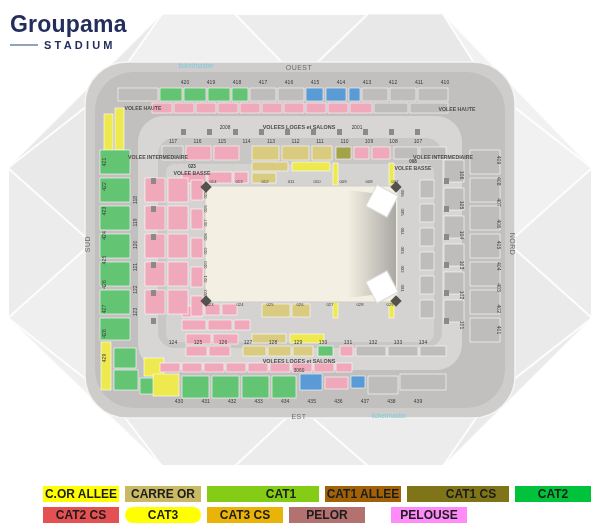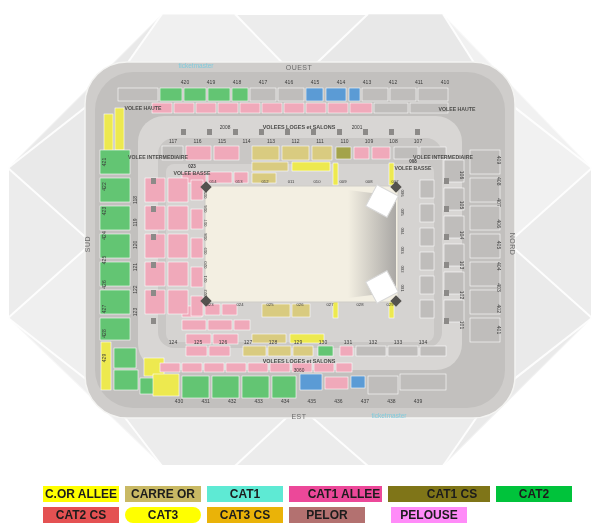--- a/index.html
+++ b/index.html
@@ -22,20 +22,25 @@
   #legend-row-2{top:507px;}
   .leg-item{
     width:76px;height:16px;display:flex;align-items:center;justify-content:center;
     font-size:12px;font-weight:600;color:#1c1c1c;white-space:nowrap;
   }
 </style>
 </head>
 <body>
 
 <div class="brand">
+  <div class="brand-name">Groupama</div>
+  <div class="brand-sub">
+    <span class="brand-line"></span>
+    <span class="brand-sub-text">STADIUM</span>
+  </div>
 </div>
 
 <div id="stadium-wrap">
   <svg id="stadium-svg" width="600" height="480" viewBox="0 0 600 480" xmlns="http://www.w3.org/2000/svg">
       <defs>
         <linearGradient id="stageG" x1="0" y1="0" x2="1" y2="0">
           <stop offset="0%" stop-color="#f3efe2"></stop>
           <stop offset="100%" stop-color="#a2a09e"></stop>
         </linearGradient>
       </defs>
@@ -356,24 +361,24 @@
     </svg>
 </div>
 
 <div class="legend-row" id="legend-row-1">
     <div class="leg-item" style="background: rgb(255, 255, 0);">
       <span>C.OR ALLEE</span>
     </div>
     <div class="leg-item" style="background: rgb(201, 185, 100);">
       <span>CARRE OR</span>
     </div>
-    <div class="leg-item" style="background: #5eead4;">
+    <div class="leg-item" style="background: #84cc16; padding-left: 36px;">
       <span>CAT1</span>
     </div>
-    <div class="leg-item" style="background: #ec4899; padding-left: 17px;">
+    <div class="leg-item" style="background: #a16207;">
       <span>CAT1 ALLEE</span>
     </div>
     <div class="leg-item" style="background: rgb(127, 117, 24); padding-left: 26px;">
       <span>CAT1 CS</span>
     </div>
     <div class="leg-item" style="background: rgb(0, 195, 59);">
       <span>CAT2</span>
     </div>
   </div>
 <div class="legend-row" id="legend-row-2">

